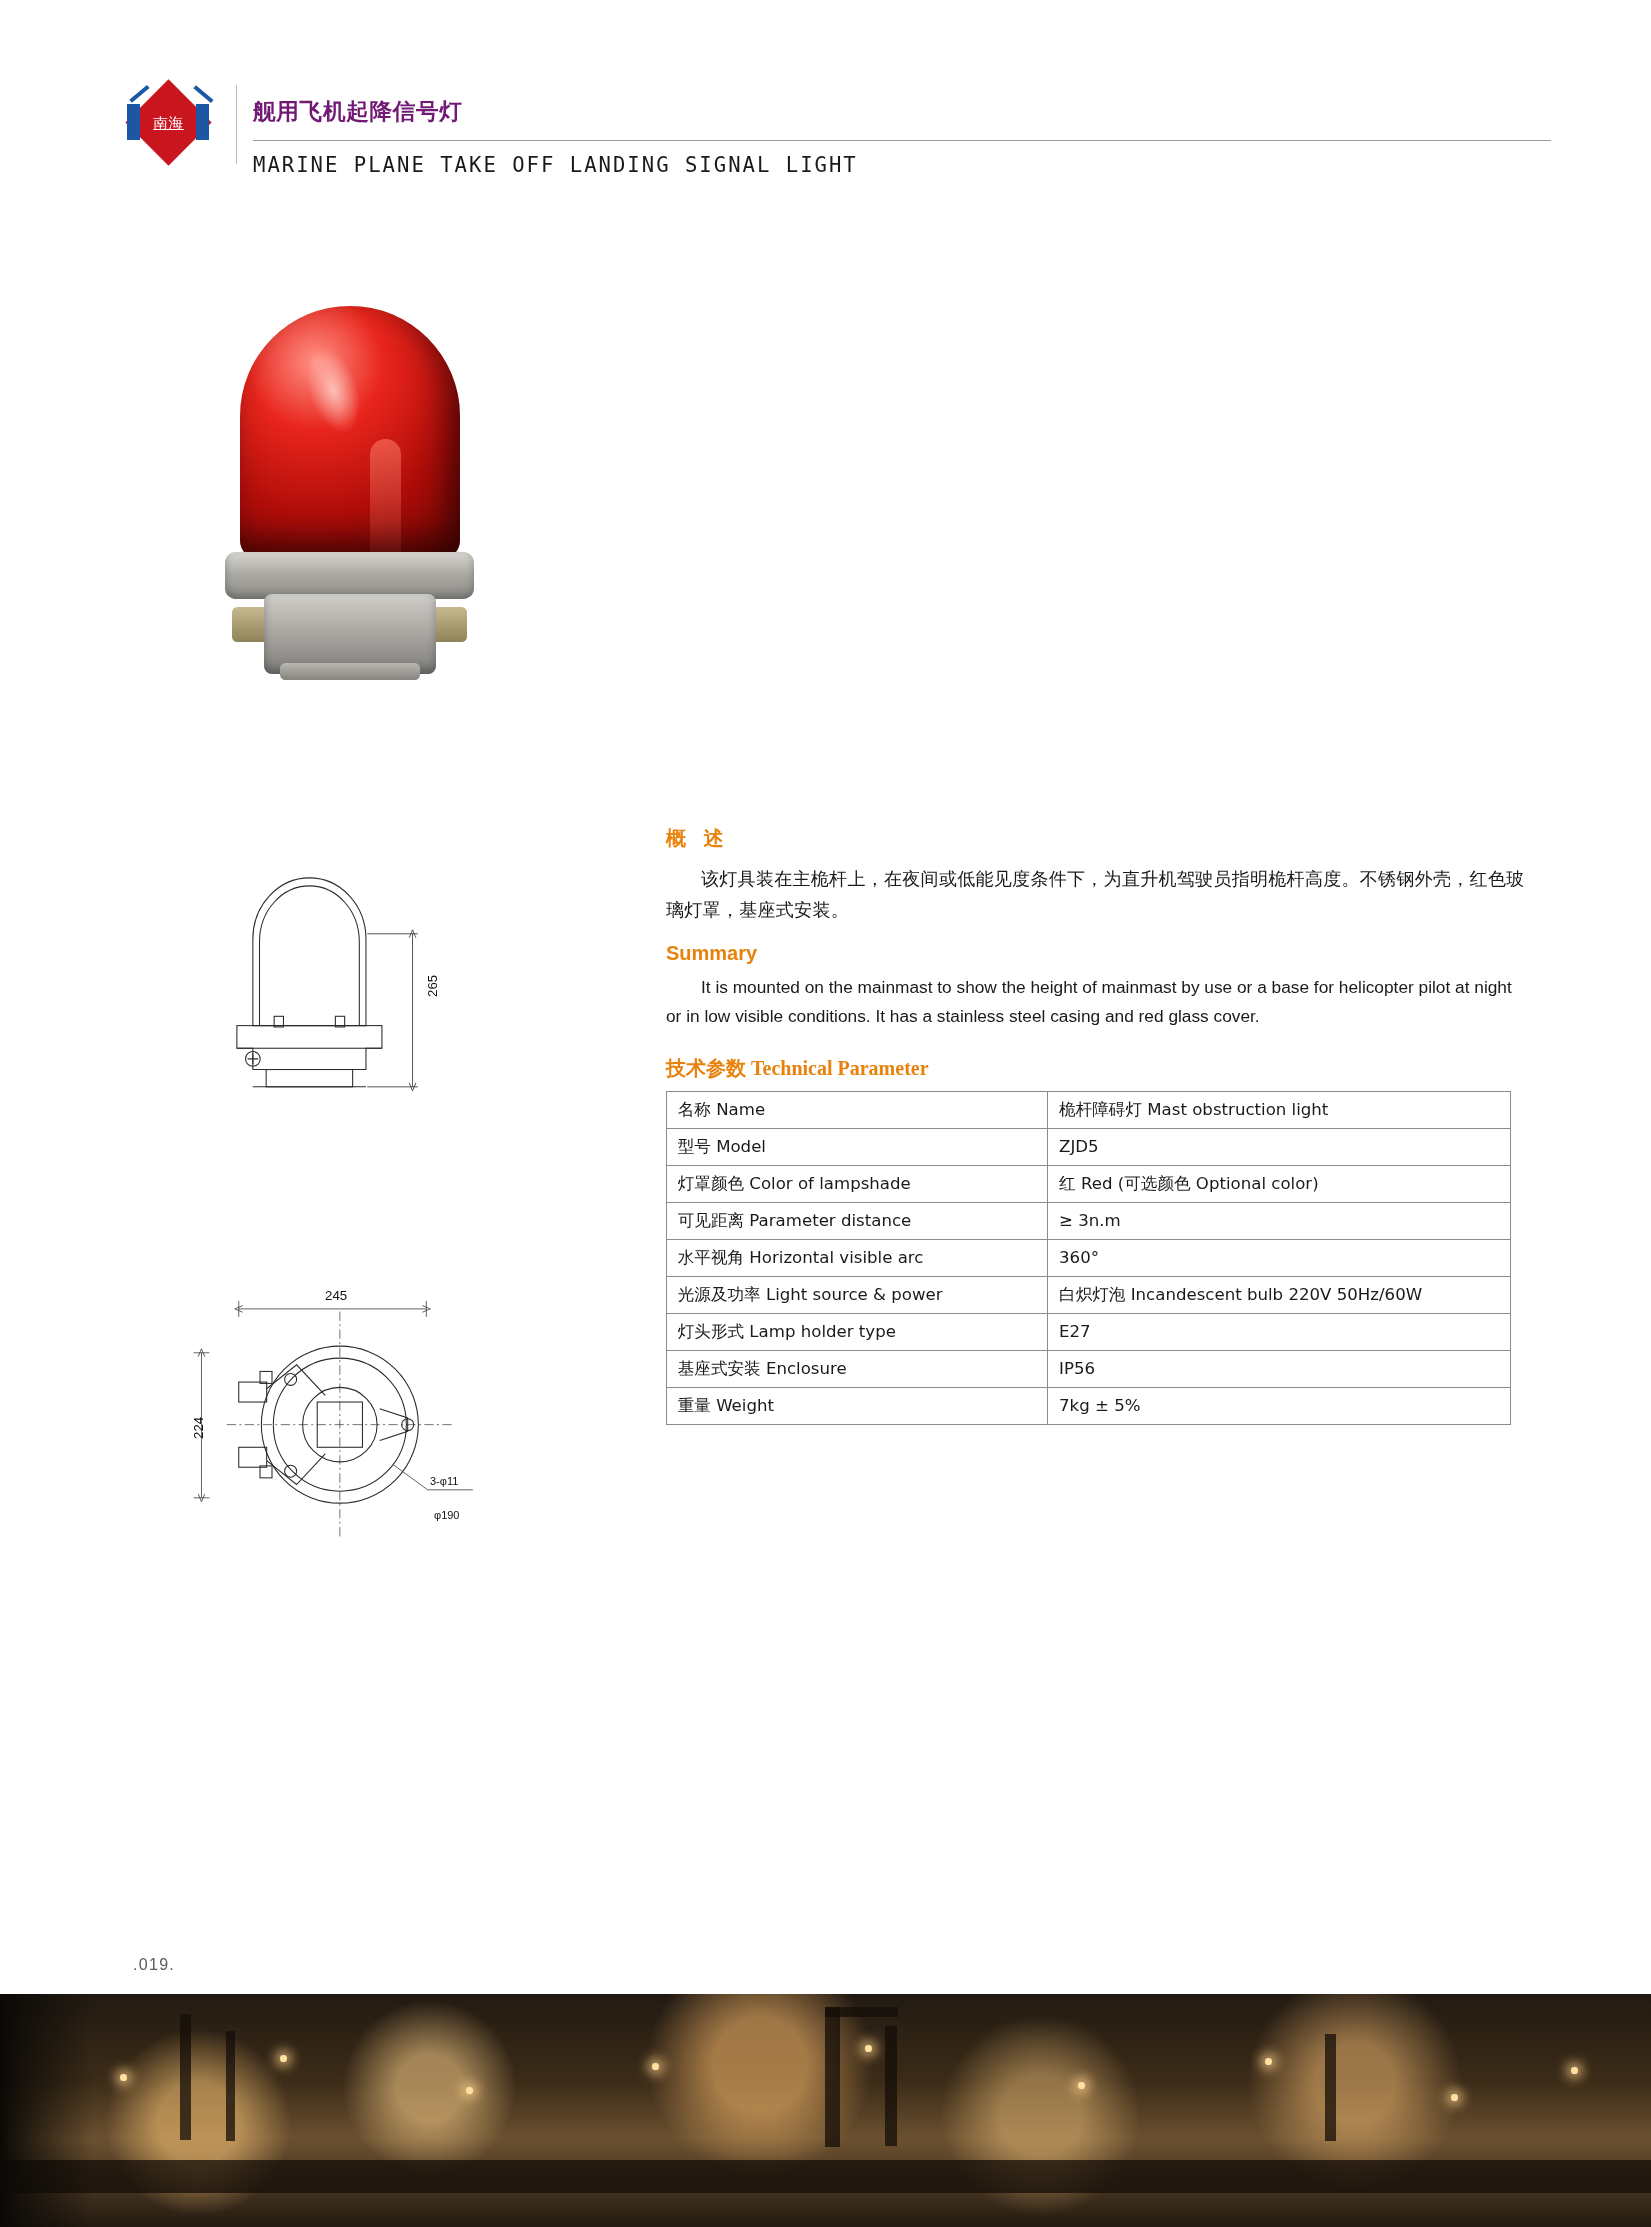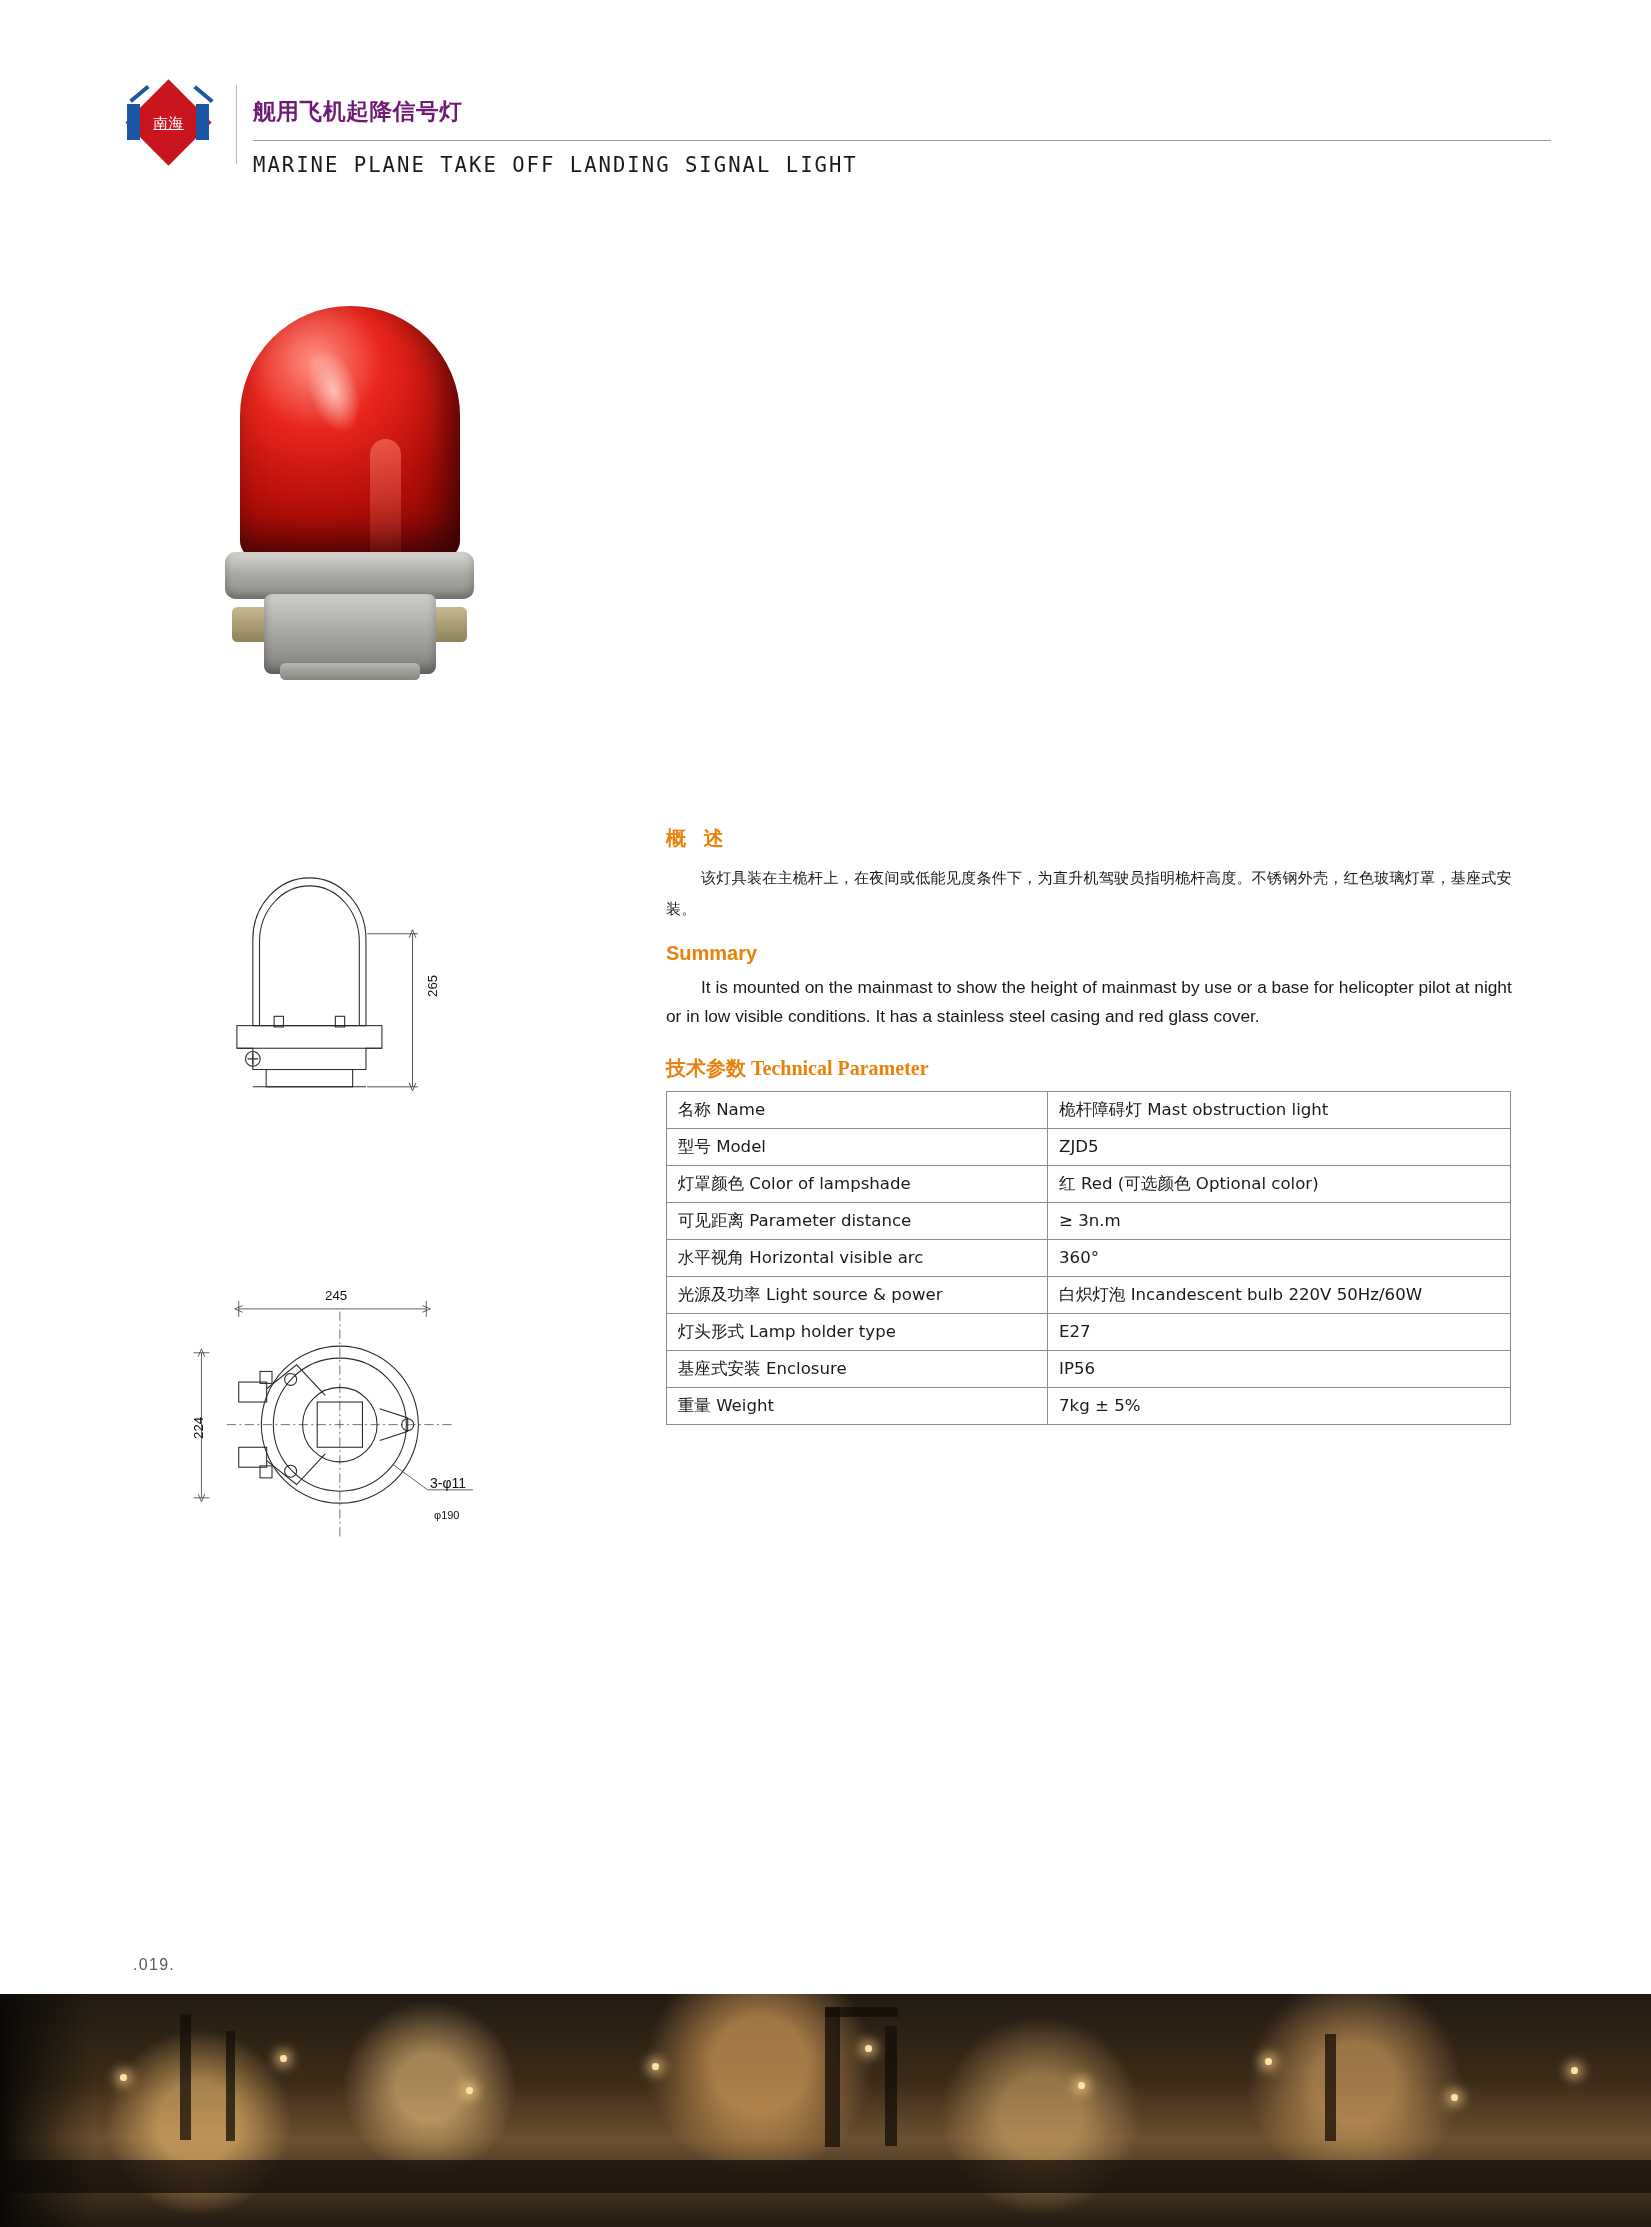--- a/index.html
+++ b/index.html
@@ -226,21 +226,21 @@
   }
   .sec-head-en {
     color: #e8820c;
     font-weight: bold;
     font-size: 20px;
     margin: 17.3px 0 8px 0;
     font-family: "Liberation Sans", sans-serif;
   }
   .para-cn {
     font-family: "DejaVu Sans", sans-serif;
-    font-size: 15px;
+    font-size: 18px;
     line-height: 31px;
     color: #1a1a1a;
     margin: 0;
     text-indent: 35px;
     letter-spacing: 0.3px;
   }
   .para-en {
     font-size: 17.3px;
     line-height: 29px;
     color: #1a1a1a;
@@ -402,21 +402,21 @@
       <path d="M62,132 L62,350"></path>
       <path d="M57,138 L62,126 L67,138"></path>
       <path d="M57,344 L62,356 L67,344"></path>
       <path d="M50,132 L74,132"></path>
       <path d="M50,350 L74,350"></path>
       <path d="M350,300 L402,338 L470,338"></path>
     </g>
   </svg>
   <div class="dim-text" style="left:165px; top:22.6px;">245</div>
   <div class="dim-text" style="left:31px; top:174px; transform: rotate(-90deg); transform-origin: left top;">224</div>
-  <div class="dim-text" style="left:270px; top:210px; font-size:14px;">3-φ11</div>
+  <div class="dim-text" style="left:270px; top:210px; font-size:11px;">3-φ11</div>
   <div class="dim-text" style="left:274px; top:244px; font-size:11px;text-align:right;">φ190</div>
 </div>
 
 <div id="content">
 
   <div class="sec-head-cn">概  述</div>
   <p class="para-cn">该灯具装在主桅杆上，在夜间或低能见度条件下，为直升机驾驶员指明桅杆高度。不锈钢外壳，红色玻璃灯罩，基座式安装。</p>
 
   <div class="sec-head-en">Summary</div>
   <p class="para-en">It is mounted on the mainmast to show the height of mainmast by use or a base  for helicopter pilot at night or in low visible conditions. It has a stainless steel casing and red glass cover.</p>

